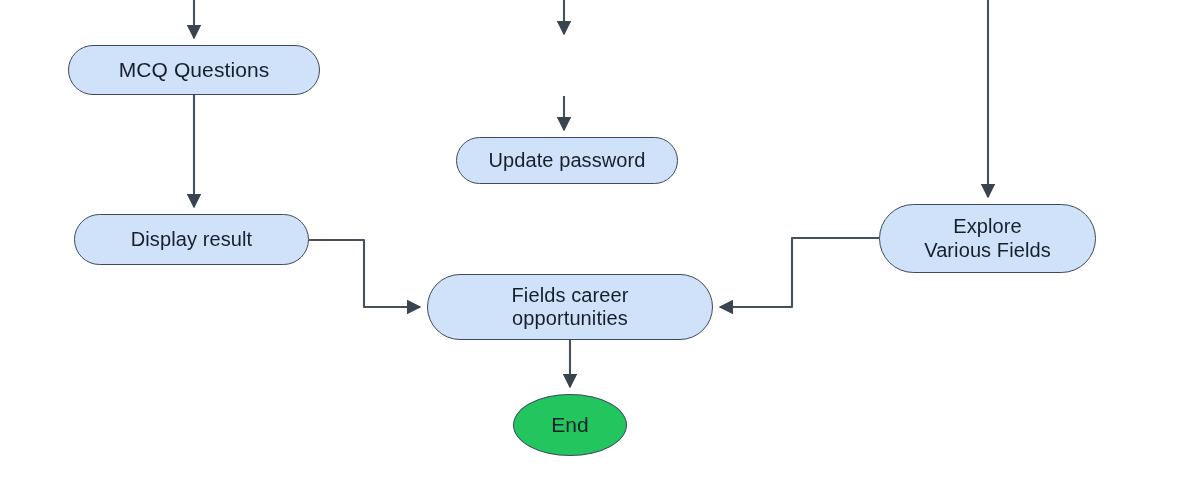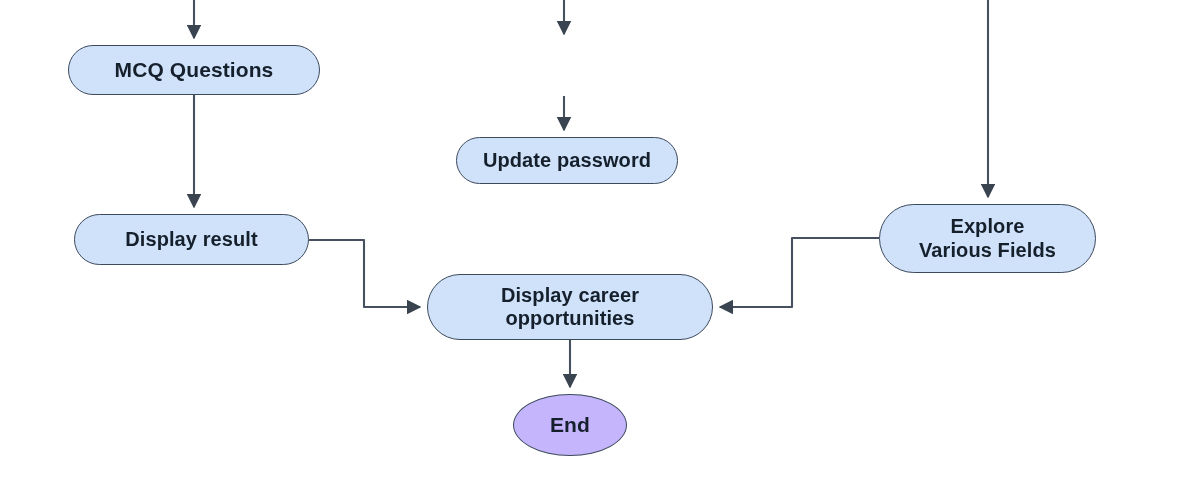--- a/index.html
+++ b/index.html
@@ -9,21 +9,20 @@
   }
   body {
     font-family: "Liberation Sans", sans-serif;
   }
   #canvas {
     position: relative;
     width: 1202px;
     height: 493px;
     background: #ffffff;
     overflow: hidden;
-    font-weight: bold;
   }
   #edges {
     position: absolute;
     left: 0;
     top: 0;
     width: 1202px;
     height: 493px;
   }
   .node {
     position: absolute;
@@ -38,21 +37,21 @@
     line-height: 1.16;
     letter-spacing: 0.1px;
     white-space: pre-line;
     z-index: 2;
   }
   .node.stadium {
     border-radius: 999px;
   }
   .node.ellipse {
     border-radius: 50%;
-    background: #c4b5fd;
+    background: #22c55e;
     text-align: right;
   }
 </style>
 </head>
 <body>
 
 <div id="canvas">
 
   <svg id="edges" viewBox="0 0 1202 493" xmlns="http://www.w3.org/2000/svg">
     <defs>
@@ -83,18 +82,18 @@
   <div class="node stadium" style="left:68px; top:45px; width:252px; height:50px; font-size:21px;">MCQ Questions</div>
 
 
   <div class="node stadium" style="left:456px; top:137px; width:222px; height:47px; font-size:20px;">Update password</div>
 
   <div class="node stadium" style="left:879px; top:204px; width:217px; height:69px; font-size:20px;">Explore
 Various Fields</div>
 
   <div class="node stadium" style="left:74px; top:214px; width:235px; height:51px; font-size:20px;">Display result</div>
 
-  <div class="node stadium" style="left:427px; top:274px; width:286px; height:66px; font-size:20px;">Display career
+  <div class="node stadium" style="left:427px; top:274px; width:286px; height:66px; font-size:20px;">Fields career
 opportunities</div>
 
   <div class="node ellipse" style="left:513px; top:394px; width:114px; height:62px; font-size:21px;">End</div>
 
 </div>
 
 </body></html>

